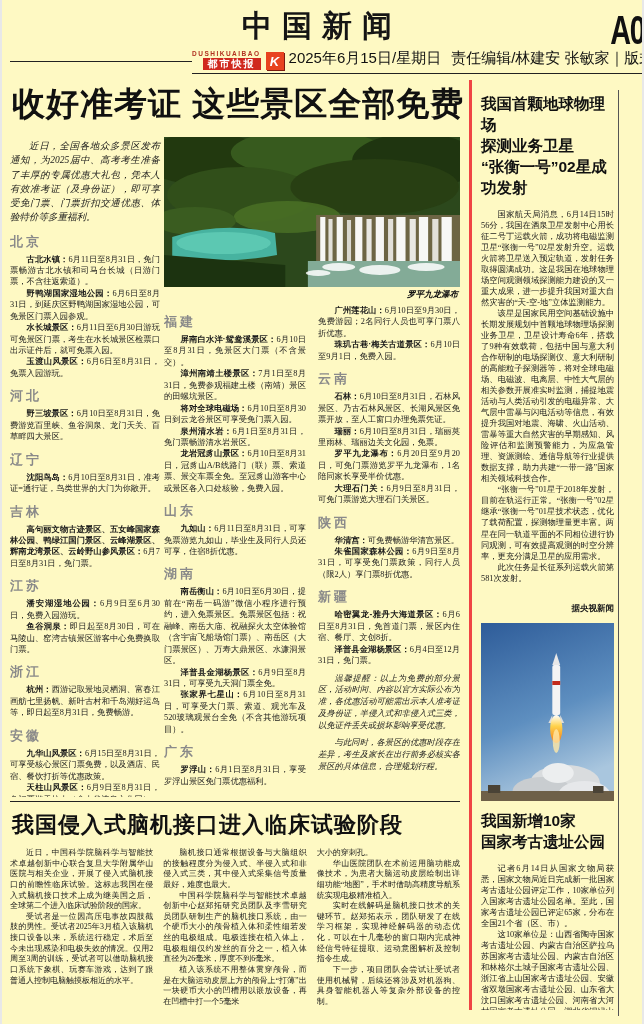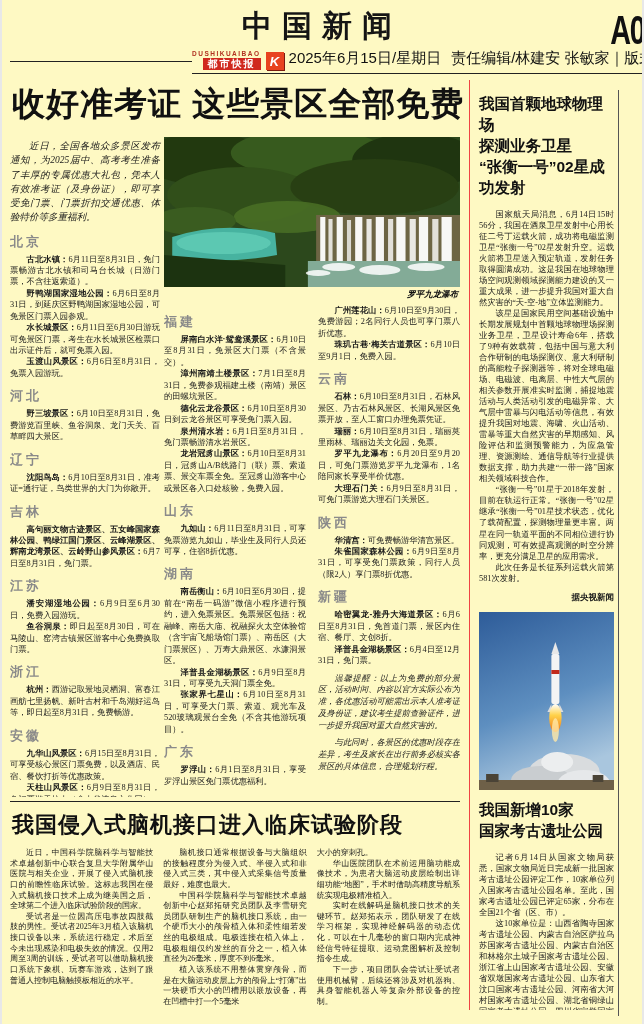--- a/index.html
+++ b/index.html
@@ -44,29 +44,29 @@
   
   .blk{color:#1a1a1a;}
   .blk-intro{font-style:italic;font-size:9.5px;line-height:1.5;text-indent:2em;
              margin:2px 0 6px;text-align:justify;}
   .blk-h{color:#8a8a8a;font-weight:700;font-size:13px;letter-spacing:3px;margin:8px 0 3px;}
   .blk-p,.blk-t{font-size:8.3px;line-height:1.38;text-indent:2em;text-align:justify;}
   .blk-cont{font-size:8.3px;line-height:1.38;text-align:justify;}
   .blk-p b{font-family:"Liberation Sans","DejaVu Sans",sans-serif;font-weight:700;}
   .blk-rem{font-style:italic;font-size:8.3px;line-height:1.42;text-indent:2em;
            margin-top:6px;text-align:justify;}
-  .blk-src{text-align:right;font-size:8.5px;font-weight:700;margin-top:8px;}
+  .blk-src{text-align:right;font-size:8.5px;font-weight:700;margin-top:19px;}
   
   .bci-headline{font-family:Liberation Mono, monospace;font-weight:900;
                 font-size:22px;letter-spacing:1px;margin:2px 0 8px 2px;white-space:nowrap;}
   .bci-cols{display:flex;gap:10px;flex:1;overflow:hidden;}
   .bci-col{flex:1;}
   .bci-col .blk-t,.bci-col .blk-cont{font-size:8px;line-height:1.33;}
   
-  .sidebar{flex:1;border-left:1px solid #ef4444;margin-left:9px;padding-left:9px;
+  .sidebar{flex:1;border-left:3px solid #ef4444;margin-left:9px;padding-left:9px;
            padding-top:14px;overflow:hidden;}
   .side-headline{font-family:"Liberation Sans","DejaVu Sans",sans-serif;font-weight:900;
                  font-size:15.5px;line-height:1.35;white-space:pre-line;margin:0 0 10px;}
   .sidebar .blk-t{font-size:8.3px;line-height:1.33;}
   .rocket-photo{height:178px;margin:8px 0 10px;overflow:hidden;}
   .rocket-photo svg{display:block;width:100%;height:100%;}
 </style>
 </head>
 <body>
 
@@ -158,21 +158,21 @@
               <path d="M0 118 L118 128 L118 150 L0 150 Z" fill="#1c3310"></path>
               <path d="M118 128 L140 124 L140 150 L118 150 Z" fill="#24401ا" opacity="0"></path>
             </svg>
           </div>
           <div class="caption">罗平九龙瀑布</div>
           <div class="cols23">
             <div class="col2">
                 <div class="blk blk-h">福建</div>
                 <div class="blk blk-p"><b>屏南白水洋·鸳鸯溪景区：</b>6月10日至8月31日，免景区大门票（不含景交）。</div>
                 <div class="blk blk-p"><b>漳州南靖土楼景区：</b>7月1日至8月31日，免费参观福建土楼（南靖）景区的田螺坑景区。</div>
-                <div class="blk blk-p"><b>德化云龙谷景区：</b>6月10日至8月30日到云龙谷景区可享受免门票入园。</div>
+                <div class="blk blk-p"><b>将对全球电磁场：</b>6月10日至8月30日到云龙谷景区可享受免门票入园。</div>
                 <div class="blk blk-p"><b>泉州清水岩：</b>6月1日至8月31日，免门票畅游清水岩景区。</div>
                 <div class="blk blk-p"><b>龙岩冠豸山景区：</b>6月10日至8月31日，冠豸山A/B线路门（联）票、索道票、景交车票全免。至冠豸山游客中心或景区各入口处核验，免费入园。</div>
                 <div class="blk blk-h">山东</div>
                 <div class="blk blk-p"><b>九如山：</b>6月11日至8月31日，可享免票游览九如山，毕业生及同行人员还可享，住宿8折优惠。</div>
                 <div class="blk blk-h">湖南</div>
                 <div class="blk blk-p"><b>南岳衡山：</b>6月10日至6月30日，提前在“南岳一码游”微信小程序进行预约，进入免票景区。免票景区包括：祝融峰、南岳大庙、祝融探火太空体验馆（含宇宙飞船场馆门票）、南岳区（大门票景区）、万寿大鼎景区、水濂洞景区。</div>
                 <div class="blk blk-p"><b>泽普县金湖杨景区：</b>6月9日至8月31日，可享受九天洞门票全免。</div>
                 <div class="blk blk-p"><b>张家界七星山：</b>6月10日至8月31日，可享受大门票、索道、观光车及520玻璃观景台全免（不含其他游玩项目）。</div>
                 <div class="blk blk-h">广东</div>
                 <div class="blk blk-p"><b>罗浮山：</b>6月1日至8月31日，享受罗浮山景区免门票优惠福利。</div>
@@ -184,21 +184,21 @@
                 <div class="blk blk-p"><b>石林：</b>6月10日至8月31日，石林风景区、乃古石林风景区、长湖风景区免票开放，至人工窗口办理免票凭证。</div>
                 <div class="blk blk-p"><b>瑞丽：</b>6月10日至8月31日，瑞丽莫里雨林、瑞丽边关文化园，免票。</div>
                 <div class="blk blk-p"><b>罗平九龙瀑布：</b>6月20日至9月20日，可免门票游览罗平九龙瀑布，1名陪同家长享受半价优惠。</div>
                 <div class="blk blk-p"><b>大理石门关：</b>6月9日至8月31日，可免门票游览大理石门关景区。</div>
                 <div class="blk blk-h">陕西</div>
                 <div class="blk blk-p"><b>华清宫：</b>可免费畅游华清宫景区。</div>
                 <div class="blk blk-p"><b>朱雀国家森林公园：</b>6月9日至8月31日，可享受免门票政策，同行人员（限2人）享门票8折优惠。</div>
                 <div class="blk blk-h">新疆</div>
                 <div class="blk blk-p"><b>哈密翼龙-雅丹大海道景区：</b>6月6日至8月31日，免首道门票，景区内住宿、餐厅、文创8折。</div>
                 <div class="blk blk-p"><b>泽普县金湖杨景区：</b>6月4日至12月31日，免门票。</div>
-                <div class="blk blk-rem">温馨提醒：以上为免费的部分景区，活动时间、内容以官方实际公布为准，各优惠活动可能需出示本人准考证及身份证，建议考生提前查验证件，进一步提升我国对重大自然灾害的。</div>
+                <div class="blk blk-rem">温馨提醒：以上为免费的部分景区，活动时间、内容以官方实际公布为准，各优惠活动可能需出示本人准考证及身份证，半侵入式和非侵入式三类，以免证件丢失或损坏影响享受优惠。</div>
                 <div class="blk blk-rem">与此同时，各景区的优惠时段存在差异，考生及家长在出行前务必核实各景区的具体信息，合理规划行程。</div>
               </div>
           </div>
         </div>
       </div>
 
       <div class="left-divider"></div>
 
       <h2 class="bci-headline">我国侵入式脑机接口进入临床试验阶段</h2>
       <div class="bci-cols">

